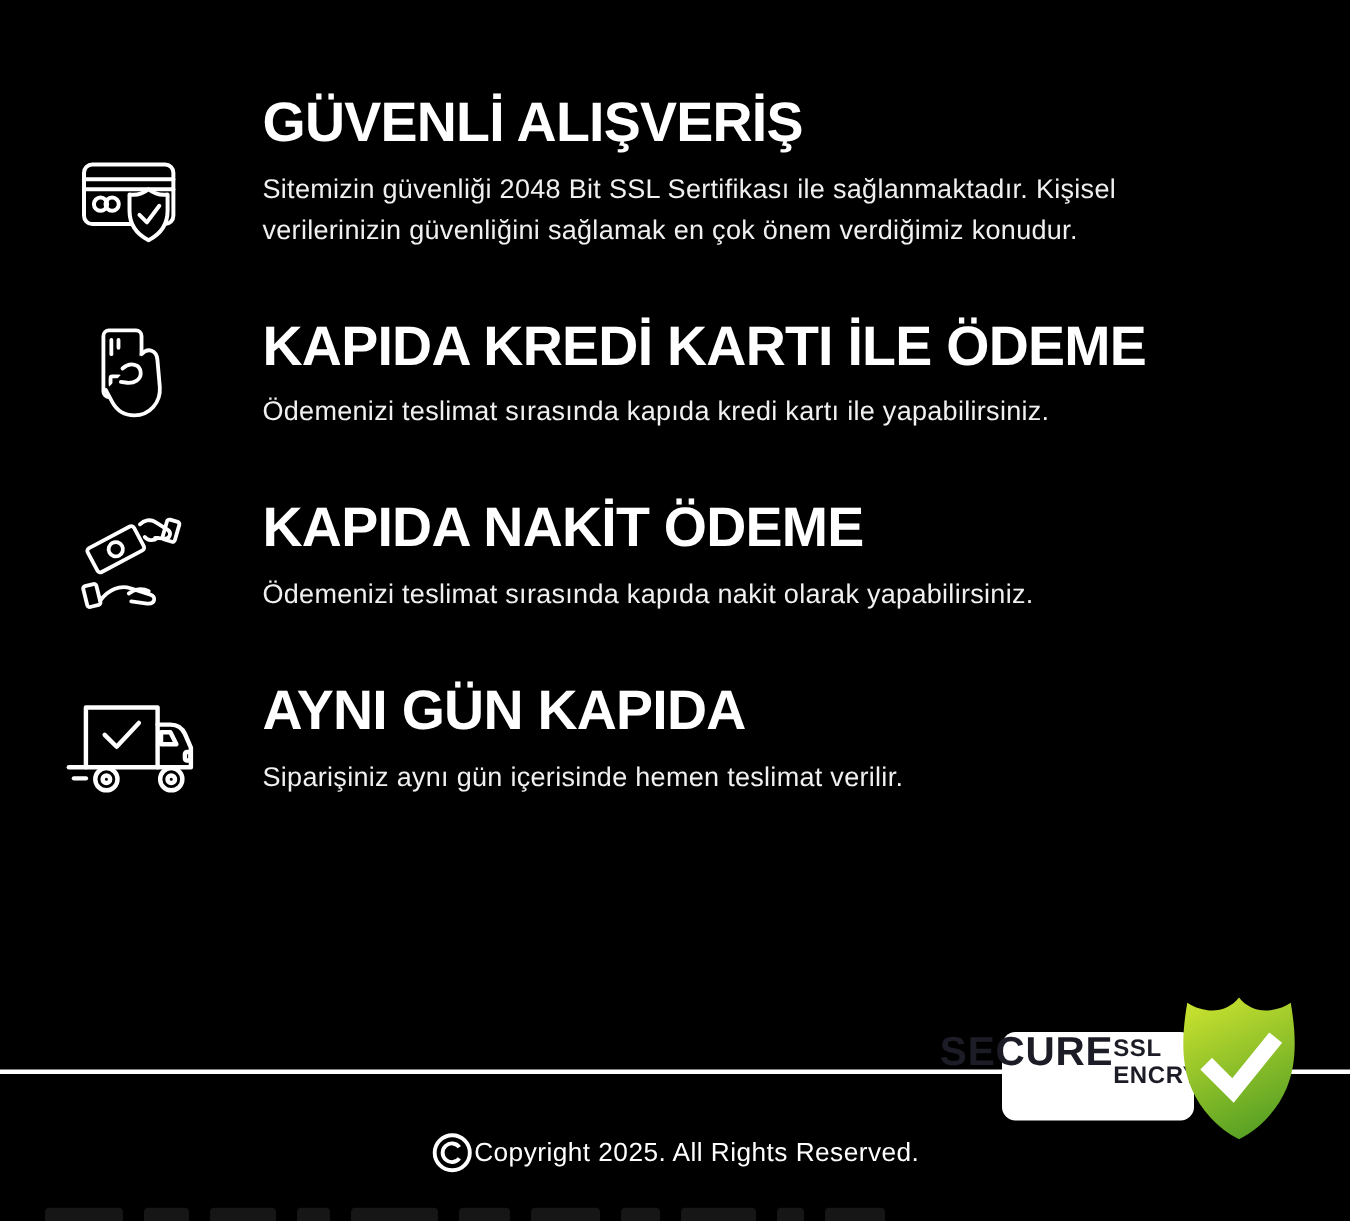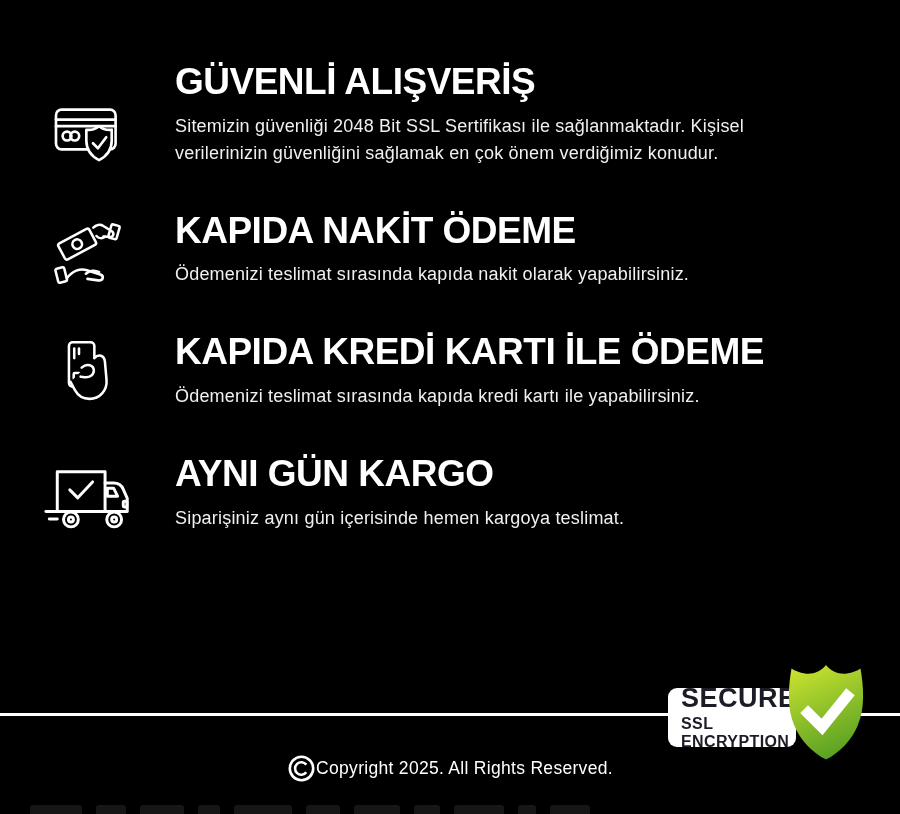--- a/index.html
+++ b/index.html
@@ -48,21 +48,21 @@
     width: 900px; height: 3px;
     background: #ffffff;
   }
   .ssl-plate {
     position: absolute;
     left: 668px; top: 688px;
     width: 128px; height: 59px;
     background: #ffffff;
     border-radius: 9px;
     display: flex;
-    flex-direction: column;
+    flex-direction: row;
     justify-content: center;
     padding-left: 13px;
     box-sizing: border-box;
   }
   .ssl-title {
     font-size: 27px;
     font-weight: 700;
     letter-spacing: 0.5px;
     line-height: 1;
     color: #1c1c26;
@@ -125,20 +125,37 @@
         <line x1="3" y1="21" x2="57" y2="21"></line>
         <circle cx="13" cy="30" r="4"></circle>
         <circle cx="20" cy="30" r="4"></circle>
         <path d="M42,21 c3.5,2.8 7.5,3.8 11.5,3.2 v9.8 c0,8.6 -4.5,14.2 -11.5,17.8 c-7,-3.6 -11.5,-9.2 -11.5,-17.8 v-9.8 c4,0.6 8,-0.4 11.5,-3.2 z" fill="#000000"></path>
         <polyline points="36.5,36.5 41,41 48.5,31" fill="none"></polyline>
       </svg>
     </div>
     <div class="feature-text">
       <h2 class="feature-title">GÜVENLİ ALIŞVERİŞ</h2>
       <p class="feature-desc">Sitemizin güvenliği 2048 Bit SSL Sertifikası ile sağlanmaktadır. Kişisel verilerinizin güvenliğini sağlamak en çok önem verdiğimiz konudur.</p>
+    </div>
+  </div>
+
+  <div class="feature">
+    <div class="icon-wrap">
+      <svg width="56" height="72" viewBox="0 0 52 68" fill="none" stroke="#ffffff" stroke-width="2.4" stroke-linecap="round" stroke-linejoin="round">
+        <rect x="8" y="4" width="24" height="42" rx="3.5"></rect>
+        <line x1="13" y1="10" x2="13" y2="19"></line>
+        <line x1="17.5" y1="10" x2="17.5" y2="15"></line>
+        <rect x="12.5" y="33" width="6" height="6" rx="1"></rect>
+        <path d="M32,19 c4,-4.5 9.5,-2.5 10,3.5 l1.5,17 c0.8,10 -6.5,18 -16,18 c-6.5,0 -11,-3 -14,-8.5 l-4,-7.5" fill="#000000"></path>
+        <path d="M20,28 c5,-4.5 11.5,-2.5 11.5,2.8 c0,4.2 -4,6.6 -8.5,6.2 l-4,-0.5"></path>
+      </svg>
+    </div>
+    <div class="feature-text">
+      <h2 class="feature-title">KAPIDA KREDİ KARTI İLE ÖDEME</h2>
+      <p class="feature-desc">Ödemenizi teslimat sırasında kapıda kredi kartı ile yapabilirsiniz.</p>
     </div>
   </div>
 
   <div class="feature">
     <div class="icon-wrap">
       <svg width="68" height="70" viewBox="0 0 64 66" fill="none" stroke="#ffffff" stroke-width="2.4" stroke-linecap="round" stroke-linejoin="round">
         <g transform="rotate(-28 22 24)">
           <rect x="5" y="16" width="33" height="17" rx="2"></rect>
           <circle cx="21.5" cy="24.5" r="4.5"></circle>
         </g>
@@ -146,59 +163,42 @@
         <rect x="52.5" y="6.5" width="8" height="13" rx="1.5" transform="rotate(16 56.5 13)"></rect>
         <path d="M40,17 c2,2.4 5.5,2.6 8,0.6"></path>
         <rect x="2.5" y="47" width="8.5" height="13.5" rx="1.5" transform="rotate(-14 6.75 53.75)"></rect>
         <path d="M12,57 c5,-7 12.5,-10 19,-7.8 l12.5,4 c4,1.3 3,6.2 -2,5.6 l-10,-1.4"></path>
         <path d="M30,52.5 c3.5,-3 8.5,-3.6 12.5,-1.4"></path>
       </svg>
     </div>
     <div class="feature-text">
       <h2 class="feature-title">KAPIDA NAKİT ÖDEME</h2>
       <p class="feature-desc">Ödemenizi teslimat sırasında kapıda nakit olarak yapabilirsiniz.</p>
-    </div>
-  </div>
-
-  <div class="feature">
-    <div class="icon-wrap">
-      <svg width="56" height="72" viewBox="0 0 52 68" fill="none" stroke="#ffffff" stroke-width="2.4" stroke-linecap="round" stroke-linejoin="round">
-        <rect x="8" y="4" width="24" height="42" rx="3.5"></rect>
-        <line x1="13" y1="10" x2="13" y2="19"></line>
-        <line x1="17.5" y1="10" x2="17.5" y2="15"></line>
-        <rect x="12.5" y="33" width="6" height="6" rx="1"></rect>
-        <path d="M32,19 c4,-4.5 9.5,-2.5 10,3.5 l1.5,17 c0.8,10 -6.5,18 -16,18 c-6.5,0 -11,-3 -14,-8.5 l-4,-7.5" fill="#000000"></path>
-        <path d="M20,28 c5,-4.5 11.5,-2.5 11.5,2.8 c0,4.2 -4,6.6 -8.5,6.2 l-4,-0.5"></path>
-      </svg>
-    </div>
-    <div class="feature-text">
-      <h2 class="feature-title">KAPIDA KREDİ KARTI İLE ÖDEME</h2>
-      <p class="feature-desc">Ödemenizi teslimat sırasında kapıda kredi kartı ile yapabilirsiniz.</p>
     </div>
   </div>
 
   <div class="feature">
     <div class="icon-wrap">
       <svg width="90" height="66" viewBox="0 0 78 58" fill="none" stroke="#ffffff" stroke-width="2.6" stroke-linecap="round" stroke-linejoin="round">
         <rect x="12" y="5" width="42" height="35"></rect>
         <polyline points="23,21 30,28 43,14"></polyline>
         <path d="M54,15 h7.5 c4,0 7,2 8.5,5.5 l3.5,8 v11.5 h-19.5"></path>
         <path d="M56,19.5 h5.5 l3.5,7 h-9 z"></path>
         <line x1="2" y1="40" x2="12" y2="40"></line>
         <line x1="5" y1="46.5" x2="12" y2="46.5"></line>
         <circle cx="24" cy="47" r="6.5"></circle>
         <circle cx="24" cy="47" r="2.2"></circle>
         <circle cx="62" cy="47" r="6.5"></circle>
         <circle cx="62" cy="47" r="2.2"></circle>
         <rect x="70" y="31" width="3.2" height="5" rx="1.2"></rect>
       </svg>
     </div>
     <div class="feature-text">
-      <h2 class="feature-title">AYNI GÜN KARGO</h2>
-      <p class="feature-desc">Siparişiniz aynı gün içerisinde hemen kargoya teslimat.</p>
+      <h2 class="feature-title">AYNI GÜN KAPIDA</h2>
+      <p class="feature-desc">Siparişiniz aynı gün içerisinde hemen teslimat verilir.</p>
     </div>
   </div>
 
 </div>
 
 <div class="ssl-rule"></div>
 
 <div class="ssl-plate">
   <div class="ssl-title">SECURE</div>
   <div class="ssl-subtitle">SSL ENCRYPTION</div>

